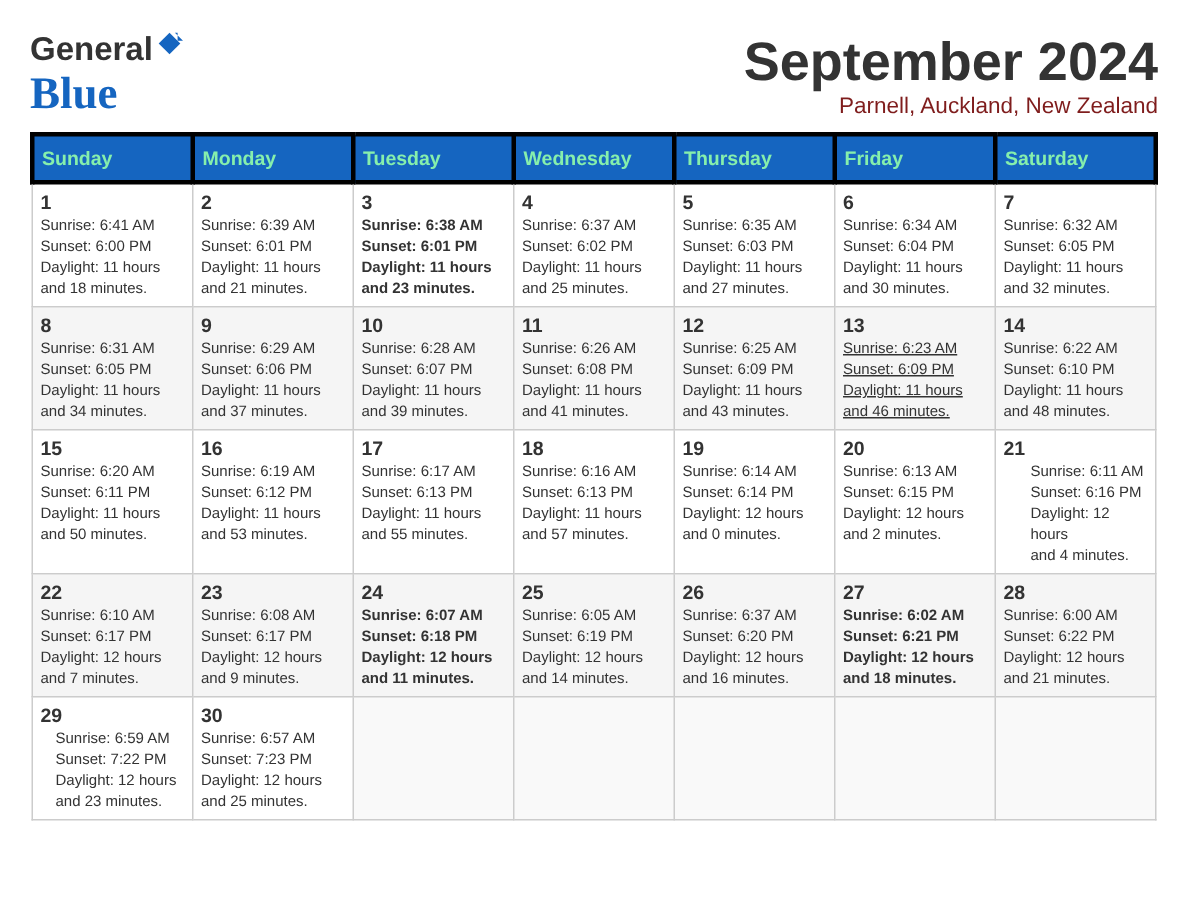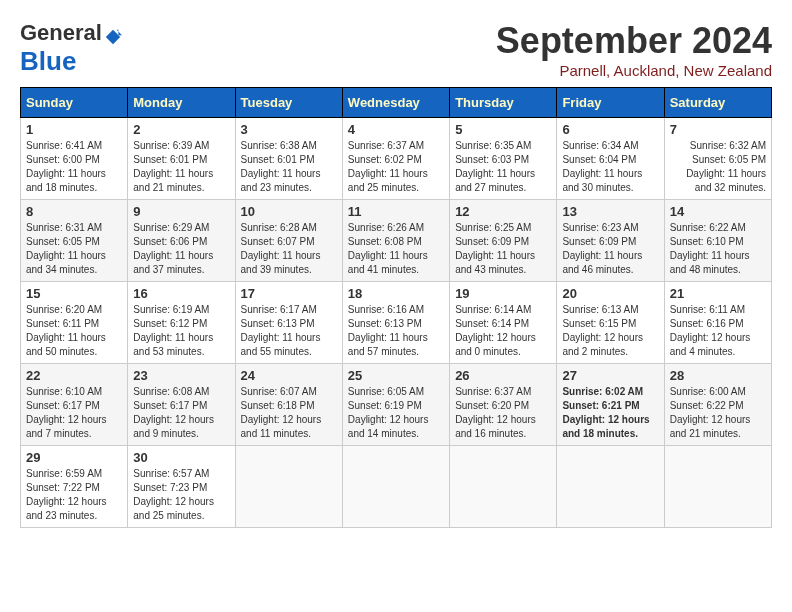--- a/index.html
+++ b/index.html
@@ -16,21 +16,21 @@
       align-items: flex-start;
       margin-bottom: 8px;
     }
     .logo {
       display: flex;
       flex-direction: column;
       align-items: flex-start;
     }
     .logo-text {
       display: flex;
-      align-items: flex-end;
+      align-items: flex-start;
       font-size: 22px;
       font-weight: bold;
       color: #333;
     }
     .logo-general { color: #333; }
     .logo-blue { color: #1565c0; }
     .logo-icon {
       width: 18px;
       height: 18px;
       margin-left: 2px;
@@ -47,26 +47,26 @@
       font-size: 15px;
       color: #7f1d1d;
     }
     table {
       width: 100%;
       border-collapse: collapse;
       font-size: 11px;
     }
     thead th {
       background-color: #1565c0;
-      color: #fef9c3;
+      color: #86efac;
       padding: 7px 5px;
       text-align: left;
       font-size: 13px;
       font-weight: bold;
-      border: 1px solid #000000;
+      border: 3px solid #000000;
     }
     tbody td {
       border: 1px solid #ccc;
       vertical-align: top;
       padding: 4px 5px;
       width: 14.28%;
       height: 80px;
       background: #fff;
     }
     tbody tr:nth-child(even) td {
@@ -95,21 +95,21 @@
 
 <div class="header">
   <div class="logo">
     <div class="logo-text">
       <span class="logo-general">General</span>
       <svg class="logo-icon" viewBox="0 0 20 20">
         <polygon points="10,2 18,10 10,18 2,10" fill="#1565c0"></polygon>
         <polygon points="14,2 20,8 16,8 16,2" fill="#1565c0"></polygon>
       </svg>
     </div>
-    <div style="font-size:26px;font-weight:bold;">
+    <div style="font-size:30px;font-weight:bold;font-family:Liberation Serif, serif;">
       <span class="logo-blue">Blue</span>
     </div>
   </div>
   <div class="title-block">
     <div class="month-title">September 2024</div>
     <div class="subtitle">Parnell, Auckland, New Zealand</div>
   </div>
 </div>
 
 <table>
@@ -135,21 +135,21 @@
         </td>
         <td>
           <div class="day-num">2</div>
           <div class="day-info" style="white-space: pre-line;">Sunrise: 6:39 AM
 Sunset: 6:01 PM
 Daylight: 11 hours
 and 21 minutes.</div>
         </td>
         <td>
           <div class="day-num">3</div>
-          <div class="day-info" style="white-space: pre-line;">Sunrise: 6:38 AM
+          <div class="day-info" style="white-space: pre-line; font-weight: bold;">Sunrise: 6:38 AM
 Sunset: 6:01 PM
 Daylight: 11 hours
 and 23 minutes.</div>
         </td>
         <td>
           <div class="day-num">4</div>
           <div class="day-info" style="white-space: pre-line;">Sunrise: 6:37 AM
 Sunset: 6:02 PM
 Daylight: 11 hours
 and 25 minutes.</div>
@@ -163,21 +163,21 @@
         </td>
         <td>
           <div class="day-num">6</div>
           <div class="day-info" style="white-space: pre-line;">Sunrise: 6:34 AM
 Sunset: 6:04 PM
 Daylight: 11 hours
 and 30 minutes.</div>
         </td>
         <td>
           <div class="day-num">7</div>
-          <div class="day-info" style="white-space: pre-line; text-align: right;">Sunrise: 6:32 AM
+          <div class="day-info" style="white-space: pre-line;">Sunrise: 6:32 AM
 Sunset: 6:05 PM
 Daylight: 11 hours
 and 32 minutes.</div>
         </td>
       </tr>
       <tr>
         <td>
           <div class="day-num">8</div>
           <div class="day-info" style="white-space: pre-line;">Sunrise: 6:31 AM
 Sunset: 6:05 PM
@@ -207,21 +207,21 @@
         </td>
         <td>
           <div class="day-num">12</div>
           <div class="day-info" style="white-space: pre-line;">Sunrise: 6:25 AM
 Sunset: 6:09 PM
 Daylight: 11 hours
 and 43 minutes.</div>
         </td>
         <td>
           <div class="day-num">13</div>
-          <div class="day-info" style="white-space: pre-line;">Sunrise: 6:23 AM
+          <div class="day-info" style="white-space: pre-line; text-decoration: underline;">Sunrise: 6:23 AM
 Sunset: 6:09 PM
 Daylight: 11 hours
 and 46 minutes.</div>
         </td>
         <td>
           <div class="day-num">14</div>
           <div class="day-info" style="white-space: pre-line;">Sunrise: 6:22 AM
 Sunset: 6:10 PM
 Daylight: 11 hours
 and 48 minutes.</div>
@@ -265,21 +265,21 @@
         </td>
         <td>
           <div class="day-num">20</div>
           <div class="day-info" style="white-space: pre-line;">Sunrise: 6:13 AM
 Sunset: 6:15 PM
 Daylight: 12 hours
 and 2 minutes.</div>
         </td>
         <td>
           <div class="day-num">21</div>
-          <div class="day-info" style="white-space: pre-line;">Sunrise: 6:11 AM
+          <div class="day-info" style="white-space: pre-line; margin-left: 18px;">Sunrise: 6:11 AM
 Sunset: 6:16 PM
 Daylight: 12 hours
 and 4 minutes.</div>
         </td>
       </tr>
       <tr>
         <td>
           <div class="day-num">22</div>
           <div class="day-info" style="white-space: pre-line;">Sunrise: 6:10 AM
 Sunset: 6:17 PM
@@ -288,21 +288,21 @@
         </td>
         <td>
           <div class="day-num">23</div>
           <div class="day-info" style="white-space: pre-line;">Sunrise: 6:08 AM
 Sunset: 6:17 PM
 Daylight: 12 hours
 and 9 minutes.</div>
         </td>
         <td>
           <div class="day-num">24</div>
-          <div class="day-info" style="white-space: pre-line;">Sunrise: 6:07 AM
+          <div class="day-info" style="white-space: pre-line; font-weight: bold;">Sunrise: 6:07 AM
 Sunset: 6:18 PM
 Daylight: 12 hours
 and 11 minutes.</div>
         </td>
         <td>
           <div class="day-num">25</div>
           <div class="day-info" style="white-space: pre-line;">Sunrise: 6:05 AM
 Sunset: 6:19 PM
 Daylight: 12 hours
 and 14 minutes.</div>
@@ -325,21 +325,21 @@
           <div class="day-num">28</div>
           <div class="day-info" style="white-space: pre-line;">Sunrise: 6:00 AM
 Sunset: 6:22 PM
 Daylight: 12 hours
 and 21 minutes.</div>
         </td>
       </tr>
       <tr>
         <td>
           <div class="day-num">29</div>
-          <div class="day-info" style="white-space: pre-line;">Sunrise: 6:59 AM
+          <div class="day-info" style="white-space: pre-line; margin-left: 10px;">Sunrise: 6:59 AM
 Sunset: 7:22 PM
 Daylight: 12 hours
 and 23 minutes.</div>
         </td>
         <td>
           <div class="day-num">30</div>
           <div class="day-info" style="white-space: pre-line;">Sunrise: 6:57 AM
 Sunset: 7:23 PM
 Daylight: 12 hours
 and 25 minutes.</div>

